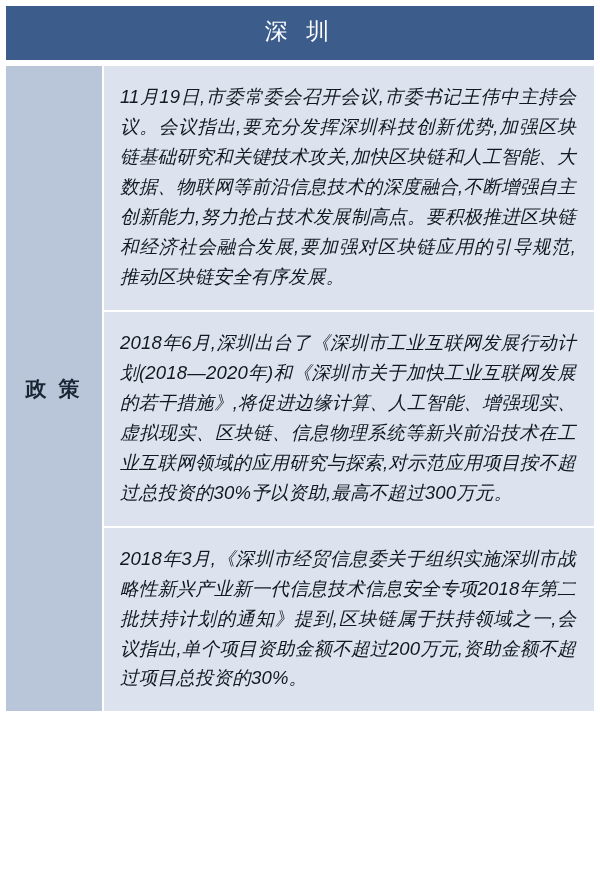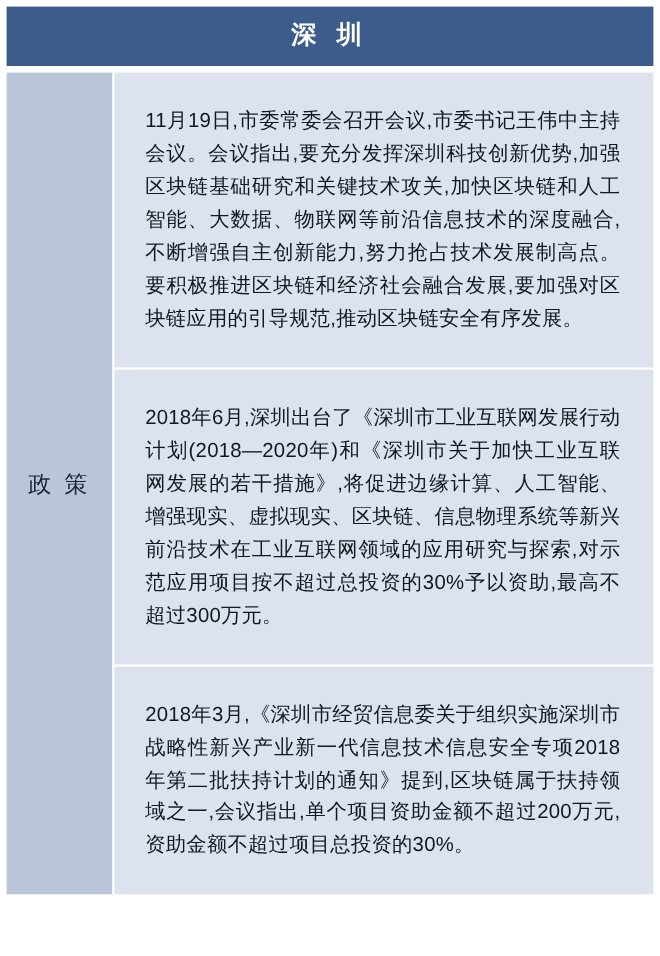--- a/index.html
+++ b/index.html
@@ -23,32 +23,32 @@
   .table {
     width: 588px;
     border-collapse: collapse;
     table-layout: fixed;
   }
   .title-row td {
     background: #3c5c8c;
     color: #ffffff;
     text-align: center;
     font-size: 23px;
-    font-weight: bold;
+    font-weight: normal;
     letter-spacing: 6px;
     height: 42px;
     padding: 4px 0 8px 0;
     border: none;
   }
   .label-cell {
     width: 97px;
     background: #b9c6da;
     color: #1a2533;
     font-size: 21px;
-    font-weight: normal;
+    font-weight: bold;
     text-align: center;
     vertical-align: middle;
     letter-spacing: 3px;
     border-right: 2px solid #ffffff;
     padding: 0;
   }
   .body-cell {
     background: #dde3ee;
     color: #101820;
     font-size: 18.5px;
@@ -62,21 +62,22 @@
   .body-cell.last {
     border-bottom: none;
   }
   .spacer {
     height: 6px;
     background: #ffffff;
     border: none;
     padding: 0;
   }
   .para {
-    margin: 12px;
+    margin: 0;
+    font-style: italic;
   }
 </style>
 </head>
 <body>
 
 <div class="doc">
   <table class="table">
     <colgroup>
       <col style="width:97px">
       <col>

